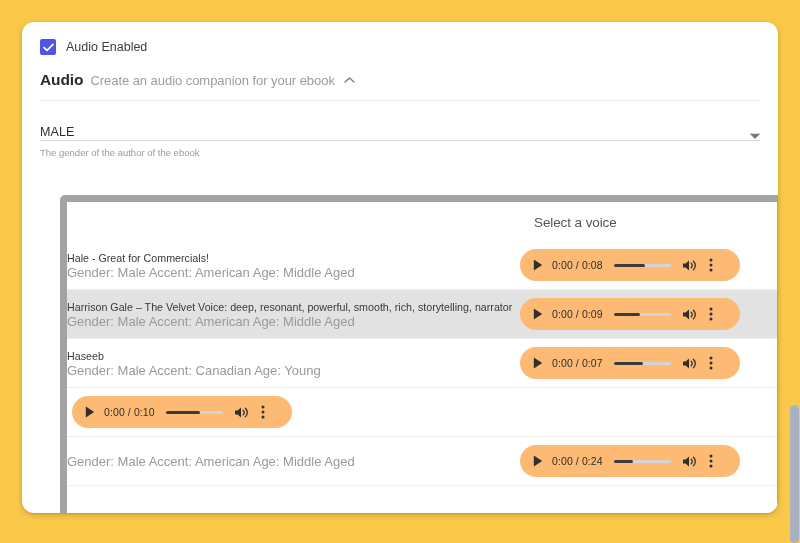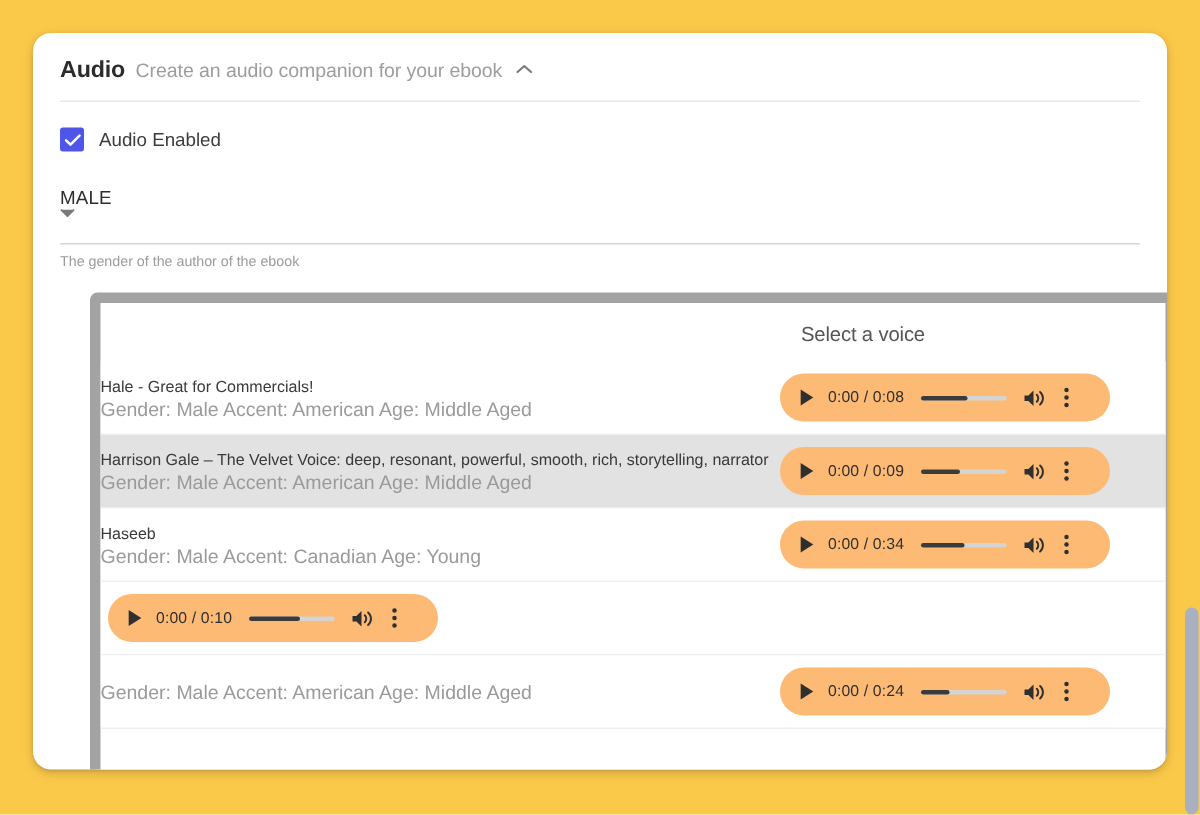--- a/index.html
+++ b/index.html
@@ -111,25 +111,24 @@
     margin: 24px 18px 0 18px;
   }
   #author-gender-caption {
     font-size: 9px;
     color: #a0a0a0;
     letter-spacing: 0.05px;
   }
   #select-control {
     margin-top: 5px;
     border-bottom: 1px solid #d6d6d6;
-    padding-bottom: 17px;
-    display: flex;
-    align-items: flex-start;
+    padding-bottom: 1px;
+    display: flex;
+    align-items: flex-end;
     justify-content: space-between;
-    flex-direction: column;
   }
   #select-value {
     font-size: 12.5px;
     color: #2d2d2d;
     letter-spacing: 0.1px;
   }
   #select-arrow { display: inline-flex; }
   #select-helper {
     margin-top: 6px;
     font-size: 9.5px;
@@ -269,37 +268,37 @@
     height: 42px;
     background: #9e9e9e;
     border-radius: 3px;
   }
 </style>
 </head>
 <body>
 
 <div id="card">
 
+  <div id="checkbox-row">
+    <span id="audio-enabled-box">
+      <svg width="11" height="9" viewBox="0 0 11 9">
+        <path d="M1 4.6 L4 7.4 L10 1.4" stroke="#ffffff" stroke-width="1.7" fill="none" stroke-linecap="round" stroke-linejoin="round"></path>
+      </svg>
+    </span>
+    <span id="audio-enabled-label">Audio Enabled</span>
+  </div>
+
   <div id="card-header">
     <span id="audio-title">Audio</span>
     <span id="audio-subtitle">Create an audio companion for your ebook</span>
     <span id="collapse-chevron">
       <svg width="11" height="8" viewBox="0 0 11 8">
         <path d="M1 6 L5.5 2 L10 6" stroke="#7a7a7a" stroke-width="1.4" fill="none" stroke-linecap="round" stroke-linejoin="round"></path>
       </svg>
     </span>
-  </div>
-
-  <div id="checkbox-row">
-    <span id="audio-enabled-box">
-      <svg width="11" height="9" viewBox="0 0 11 9">
-        <path d="M1 4.6 L4 7.4 L10 1.4" stroke="#ffffff" stroke-width="1.7" fill="none" stroke-linecap="round" stroke-linejoin="round"></path>
-      </svg>
-    </span>
-    <span id="audio-enabled-label">Audio Enabled</span>
   </div>
 
   <div id="select-block">
     <div id="select-control">
       <span id="select-value">MALE</span>
       <span id="select-arrow">
         <svg width="10" height="6" viewBox="0 0 10 6">
           <path d="M0.6 0.8 L5 5 L9.4 0.8" stroke="#7a7a7a" stroke-width="1.2" fill="#7a7a7a" stroke-linejoin="round"></path>
         </svg>
       </span>
@@ -379,21 +378,21 @@
             <div class="voice-text">
               <div class="voice-name">Haseeb</div>
               <div class="voice-meta">Gender: Male Accent: Canadian Age: Young</div>
             </div>
             <div class="player">
               <span class="player-play">
                 <svg width="10" height="12" viewBox="0 0 10 12">
                   <path d="M0.8 0.6 L9.2 6 L0.8 11.4 Z" fill="#2f2f2f"></path>
                 </svg>
               </span>
-              <span class="player-time">0:00 / 0:34</span>
+              <span class="player-time">0:00 / 0:07</span>
               <span class="player-slider">
                 <span class="player-slider-fill" style="width: 52%;"></span>
               </span>
               <span class="player-volume">
                 <svg width="15" height="13" viewBox="0 0 15 13">
                   <path d="M1 4.6 H3.6 L7 1.4 V11.6 L3.6 8.4 H1 Z" fill="#2f2f2f"></path>
                   <path d="M9.2 4.2 A3.2 3.2 0 0 1 9.2 8.8" stroke="#2f2f2f" stroke-width="1.3" fill="none" stroke-linecap="round"></path>
                   <path d="M11.4 2.3 A5.6 5.6 0 0 1 11.4 10.7" stroke="#2f2f2f" stroke-width="1.3" fill="none" stroke-linecap="round"></path>
                 </svg>
               </span>

